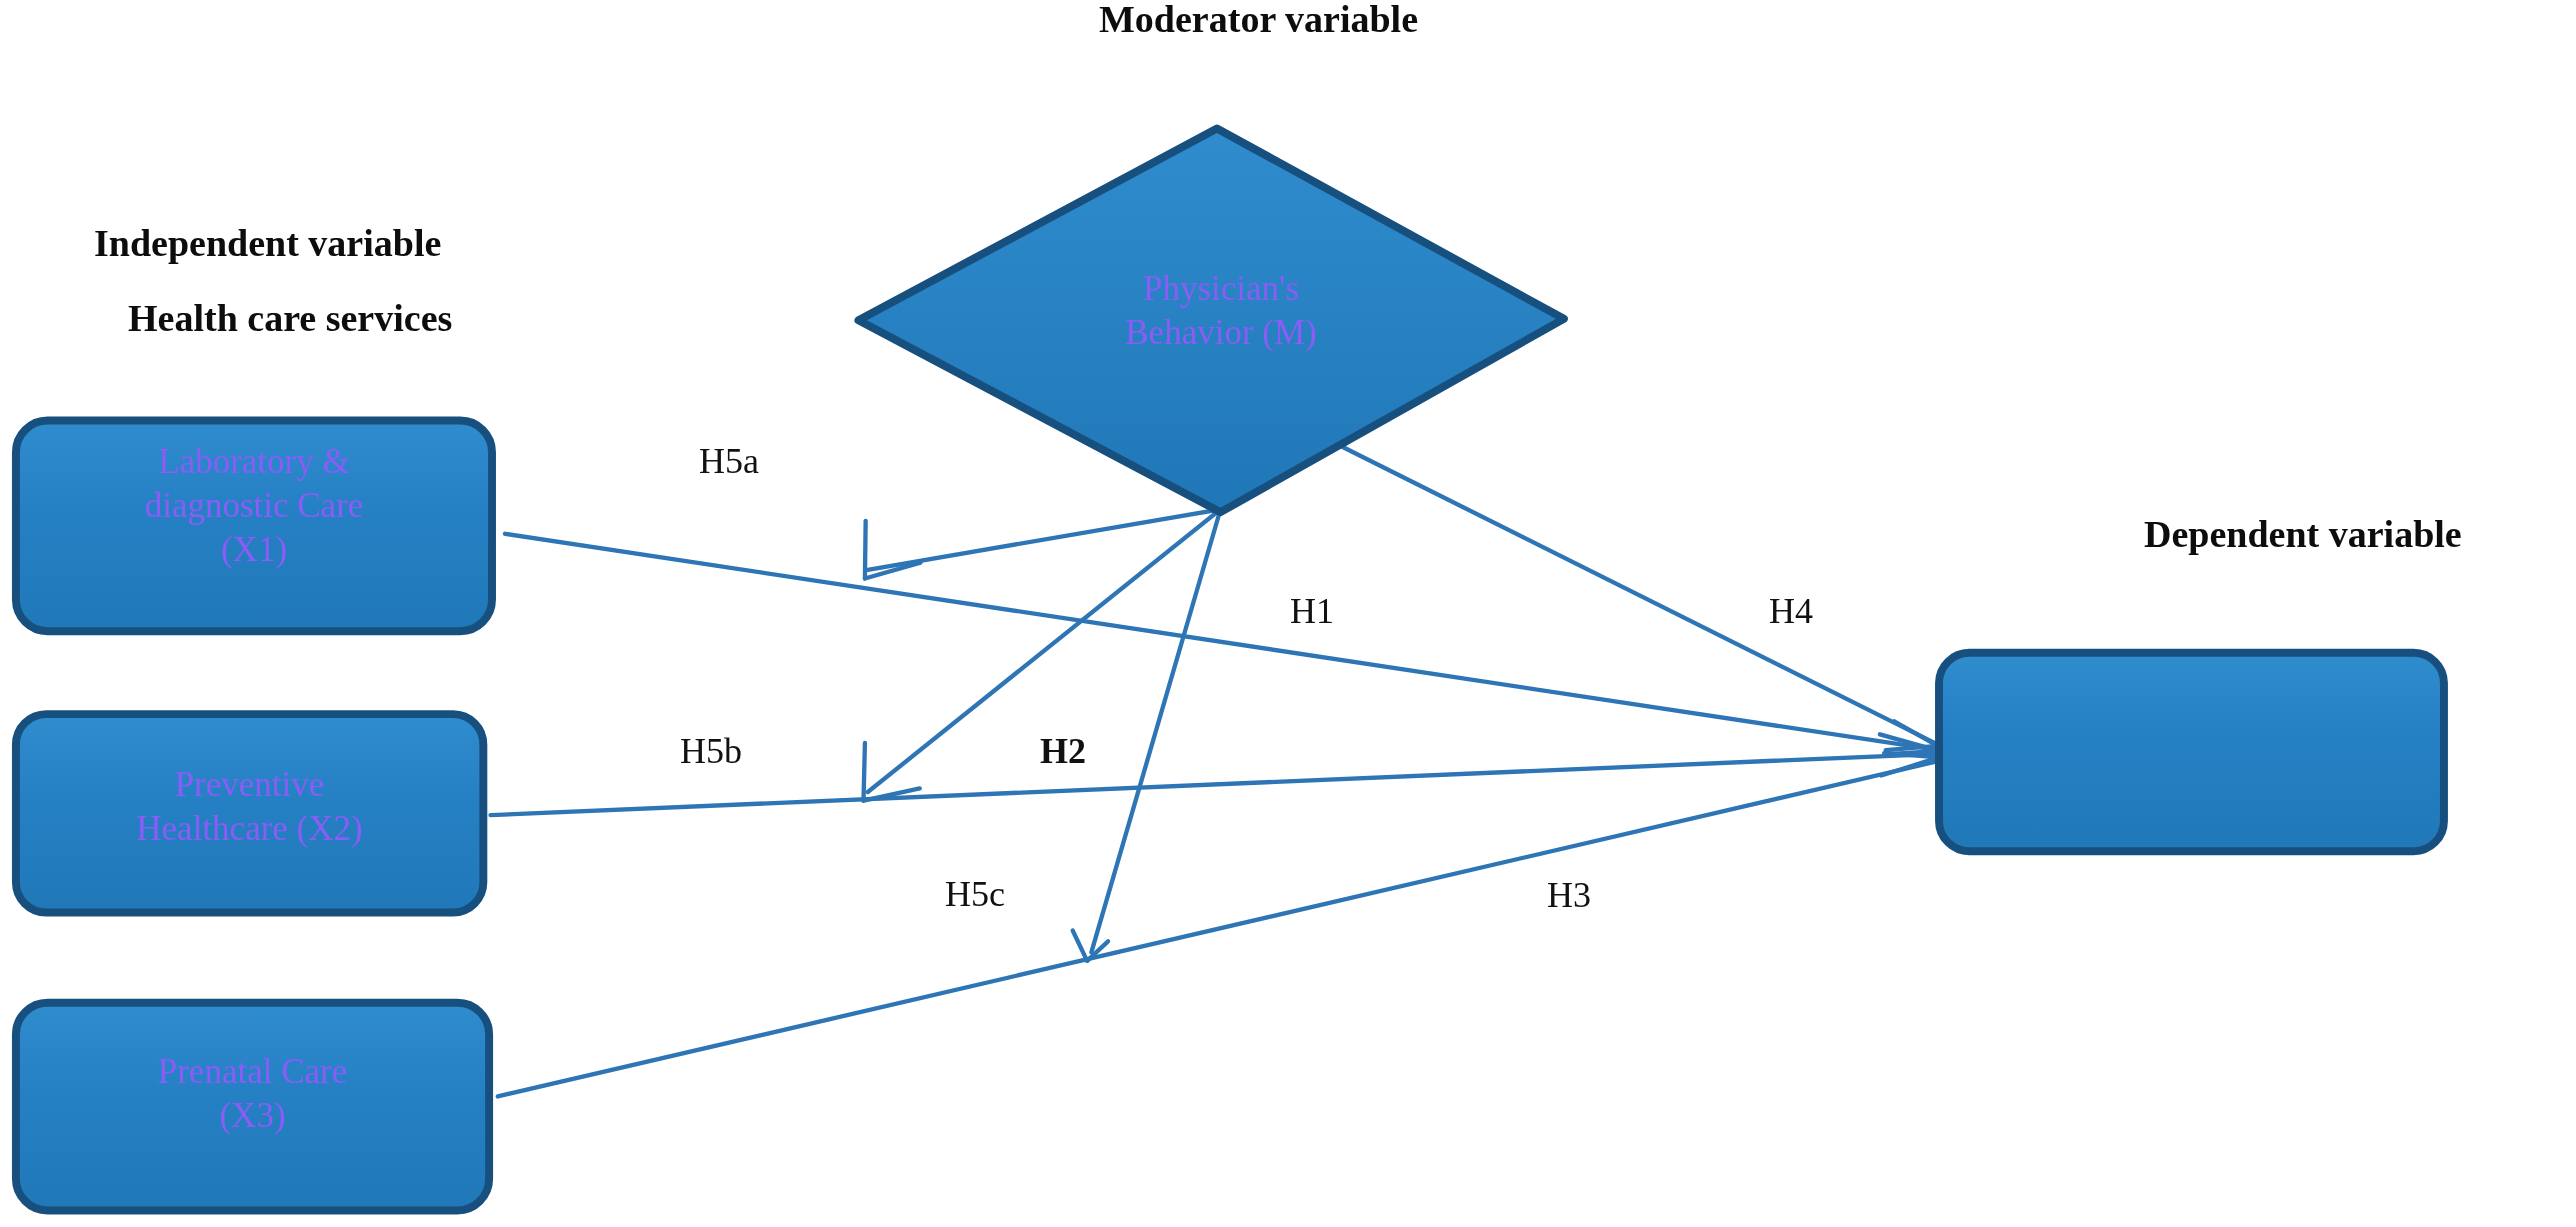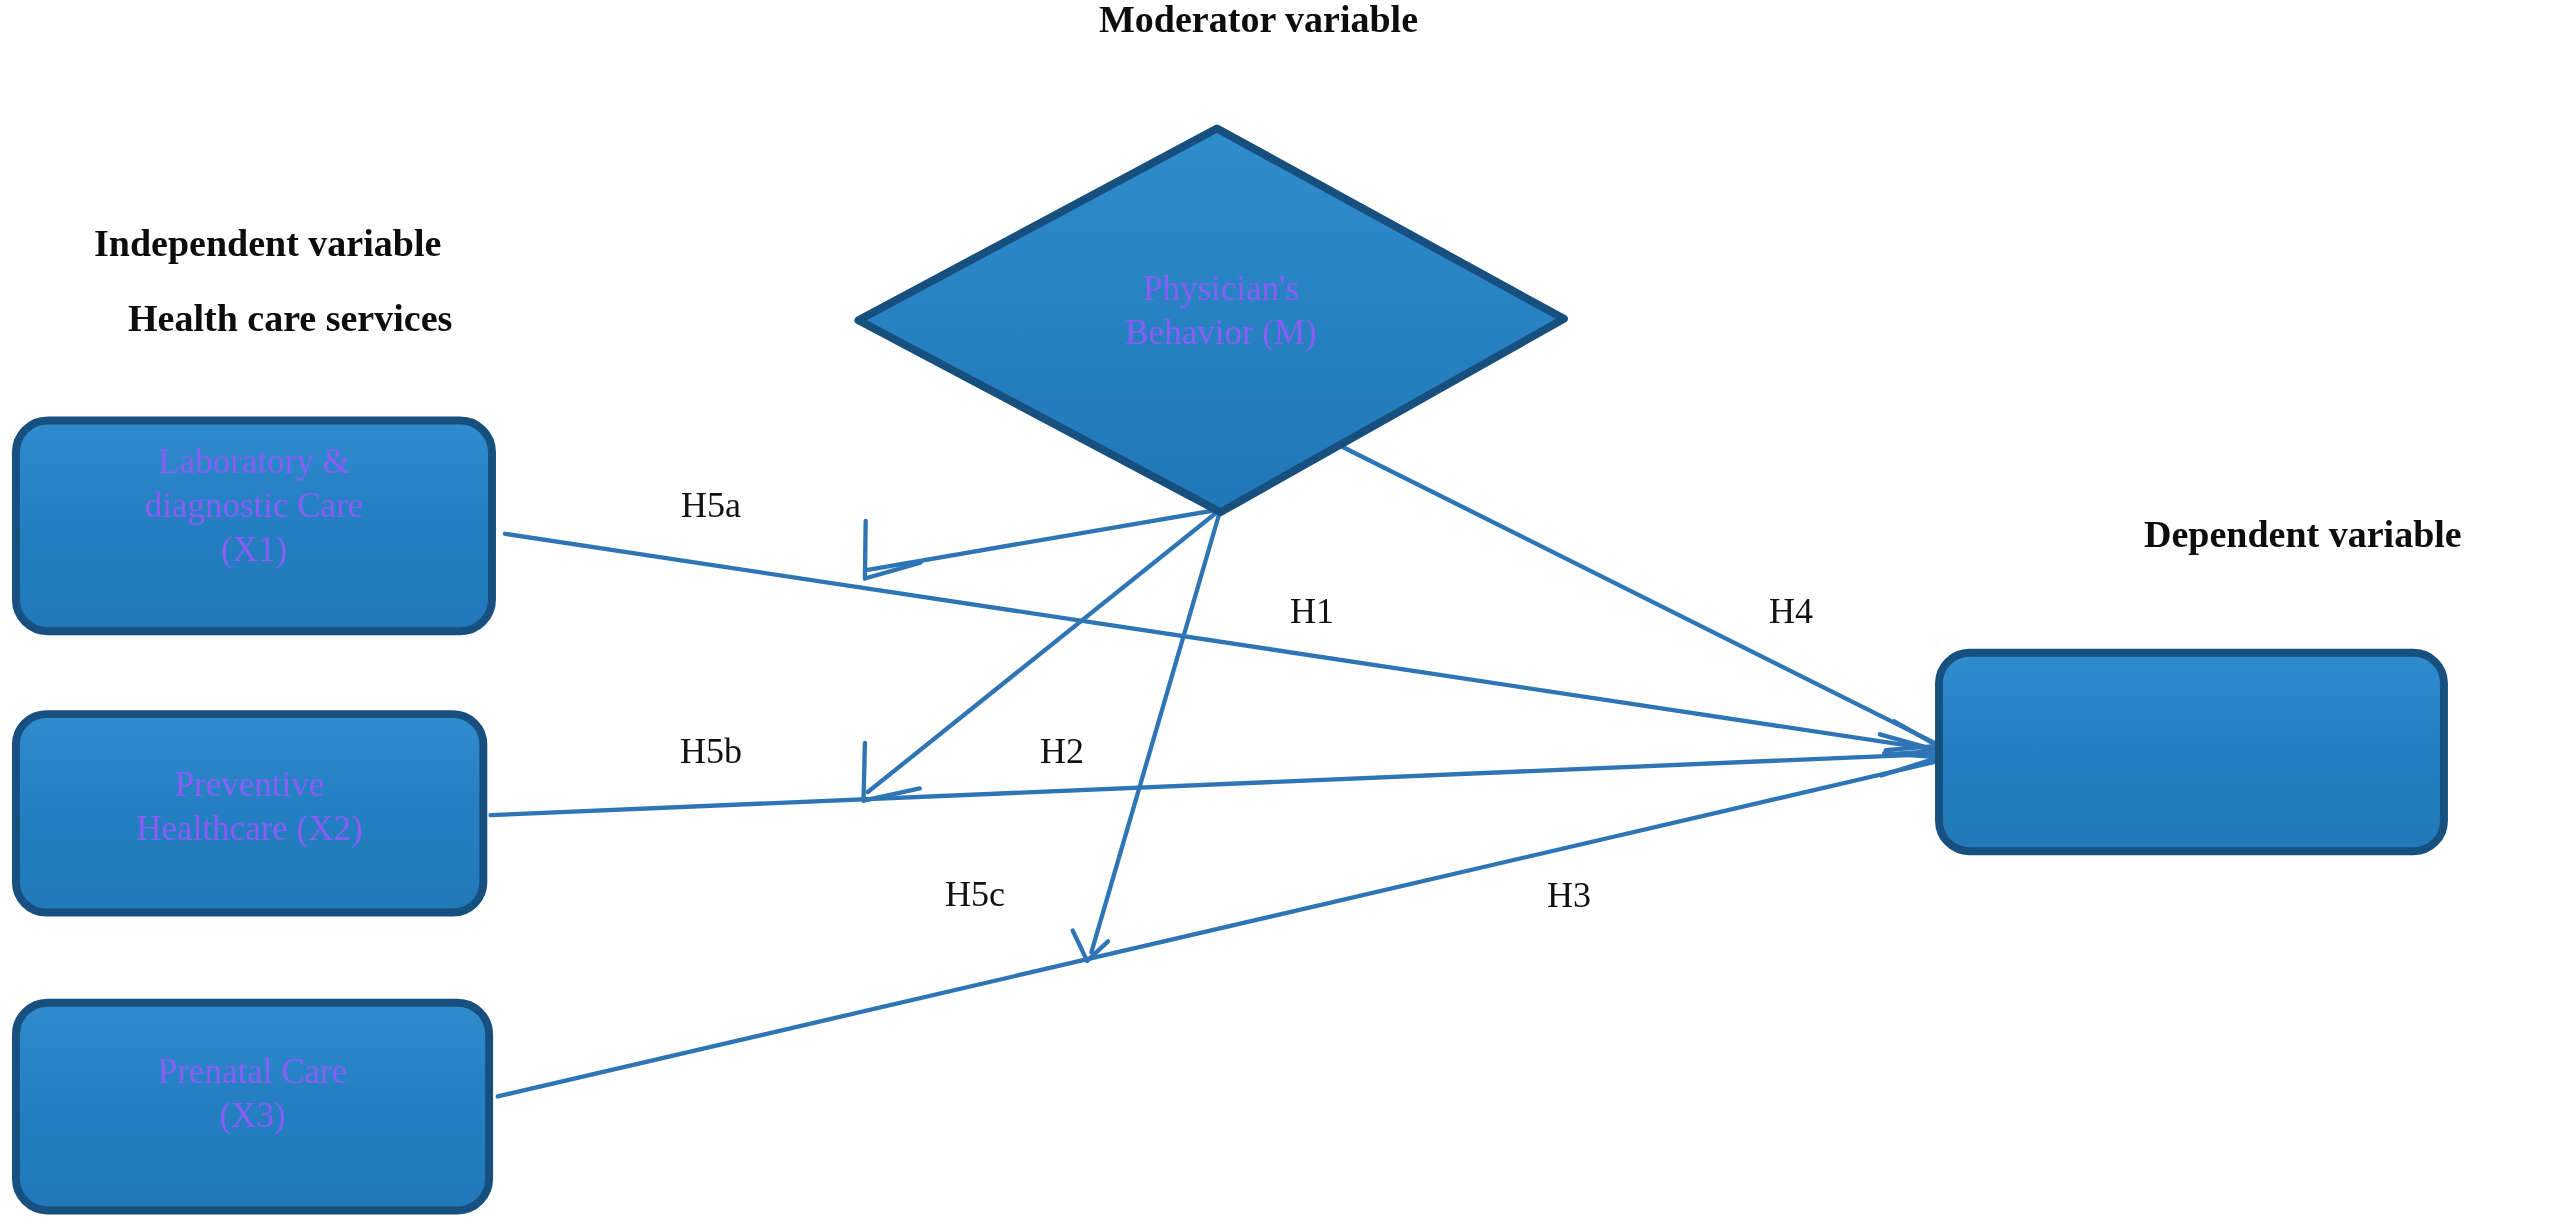--- a/index.html
+++ b/index.html
@@ -154,28 +154,28 @@
   <div class="node-text" style="left:16px; top:763px; width:467px;">Preventive
 Healthcare (X2)</div>
 
   <div class="node-text" style="left:16px; top:1050px; width:473px;">Prenatal Care
 (X3)</div>
 
   <div class="node-text" style="left:983px; top:267px; width:476px;">Physician's
 Behavior (M)</div>
 
 
-  <div class="hyp-label" style="left:681px; top:440px;margin-top:44px;">H5a</div>
+  <div class="hyp-label" style="left:699px; top:440px;">H5a</div>
 
   <div class="hyp-label" style="left:680px; top:730px;">H5b</div>
 
   <div class="hyp-label" style="left:945px; top:873px;">H5c</div>
 
   <div class="hyp-label" style="left:1290px; top:590px;">H1</div>
 
-  <div class="hyp-label" style="left:1040px; top:730px;">H2</div>
+  <div class="hyp-label" style="left:1040px; top:730px;font-weight:bold;">H2</div>
 
   <div class="hyp-label" style="left:1519px; top:874px;margin-left:28px;">H3</div>
 
   <div class="hyp-label" style="left:1769px; top:590px;">H4</div>
 
 </div>
 
 
 </body></html>

